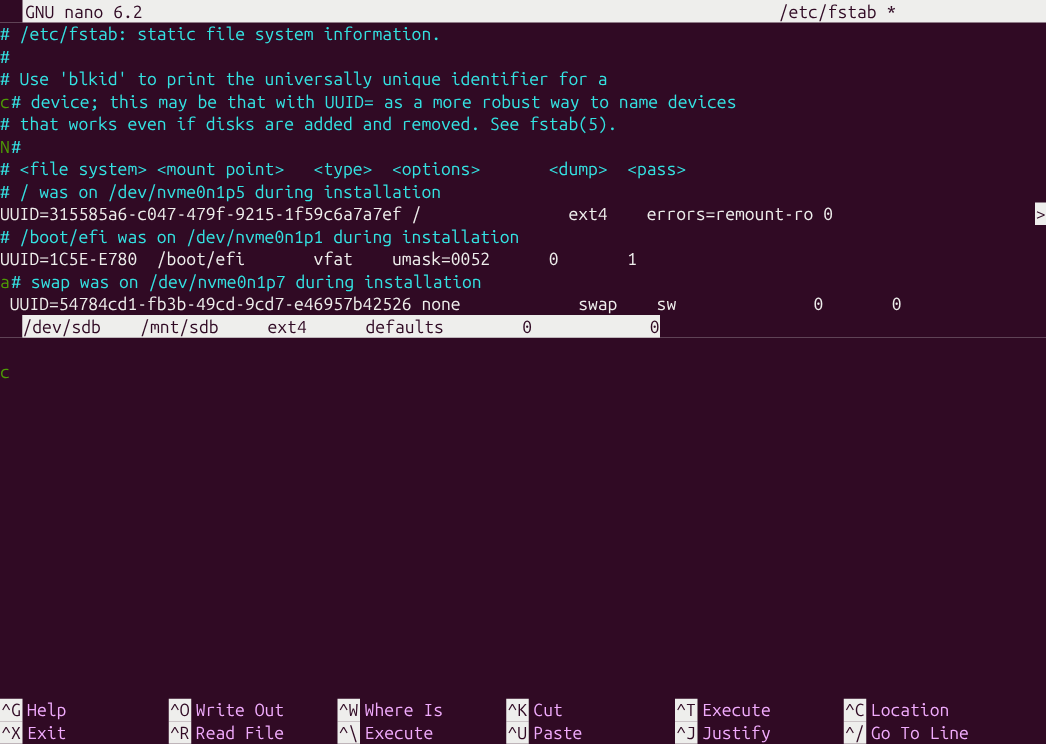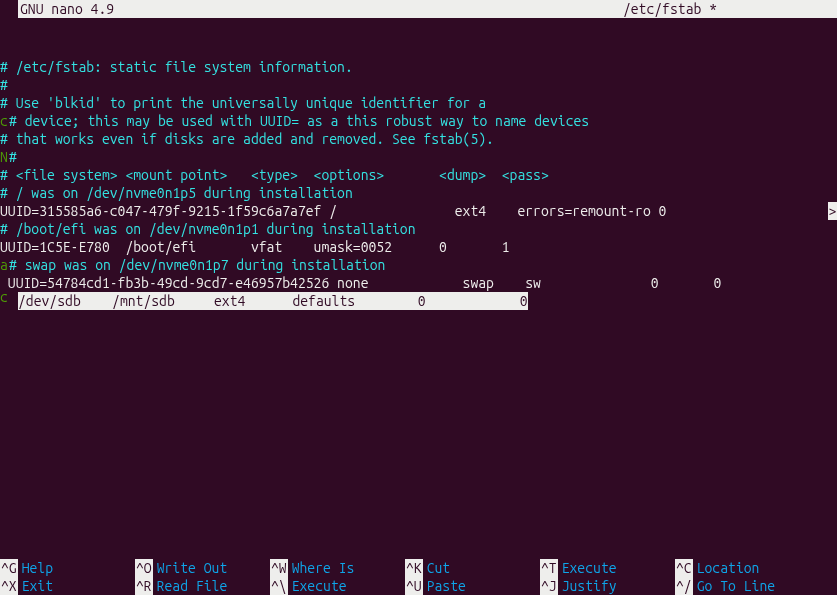--- a/index.html
+++ b/index.html
@@ -42,21 +42,20 @@
     .titlebar-center {
       flex: 1;
       text-align: right;
     }
     .titlebar-right {
       flex: 0 0 auto;
       width: 120px;
     }
     .content {
       position: relative;
-      margin-top: 40px;
     }
     .line {
       white-space: pre;
       height: 18px;
       color: #eeeeec;
       position: relative;
     }
     .comment {
       color: #34e2e2;
     }
@@ -108,46 +107,46 @@
     .shortcut {
       display: flex;
       align-items: center;
     }
     .key {
       background: #eeeeec;
       color: #300a24;
       padding: 0 1px;
     }
     .desc {
-      color: #0ea5e9;
+      color: #f0abfc;
       padding-left: 4px;
     }
     .sc1 { width: 135px; }
     .sc2 { width: 135px; }
     .sc3 { width: 135px; }
     .sc4 { width: 135px; }
     .sc5 { width: 135px; }
     .sc6 { width: 135px; }
   </style>
 </head>
 <body>
 
 <div class="terminal">
   <div class="titlebar">
     <span class="titlebar-gap-l"></span>
-    <span class="titlebar-left">GNU nano 4.9</span>
+    <span class="titlebar-left">GNU nano 6.2</span>
     <span class="titlebar-center">/etc/fstab *</span>
     <span class="titlebar-right"></span>
   </div>
 
   <div class="content">
     <div class="line comment"><span># /etc/fstab: static file system information.</span></div>
     <div class="line comment"><span>#</span></div>
     <div class="line comment"><span># Use 'blkid' to print the universally unique identifier for a</span></div>
-    <div class="line comment"><span class="edge-char">c</span><span style="padding-left:9px"># device; this may be used with UUID= as a this robust way to name devices</span></div>
+    <div class="line comment"><span class="edge-char">c</span><span style="padding-left:9px"># device; this may be that with UUID= as a more robust way to name devices</span></div>
     <div class="line comment"><span># that works even if disks are added and removed. See fstab(5).</span></div>
     <div class="line comment"><span class="edge-char">N</span><span style="padding-left:9px">#</span></div>
     <div class="line comment"><span># &lt;file system&gt; &lt;mount point&gt;   &lt;type&gt;  &lt;options&gt;       &lt;dump&gt;  &lt;pass&gt;</span></div>
     <div class="line comment"><span># / was on /dev/nvme0n1p5 during installation</span></div>
     <div class="line"><span>UUID=315585a6-c047-479f-9215-1f59c6a7a7ef /               ext4    errors=remount-ro 0 </span><span class="overflow-marker">&gt;</span></div>
     <div class="line comment"><span># /boot/efi was on /dev/nvme0n1p1 during installation</span></div>
     <div class="line"><span>UUID=1C5E-E780  /boot/efi       vfat    umask=0052      0       1</span></div>
     <div class="line comment"><span class="edge-char">a</span><span style="padding-left:9px"># swap was on /dev/nvme0n1p7 during installation</span></div>
     <div class="line"><span> UUID=54784cd1-fb3b-49cd-9cd7-e46957b42526 none            swap    sw              0       0</span></div>
     <div class="highlight-line">

